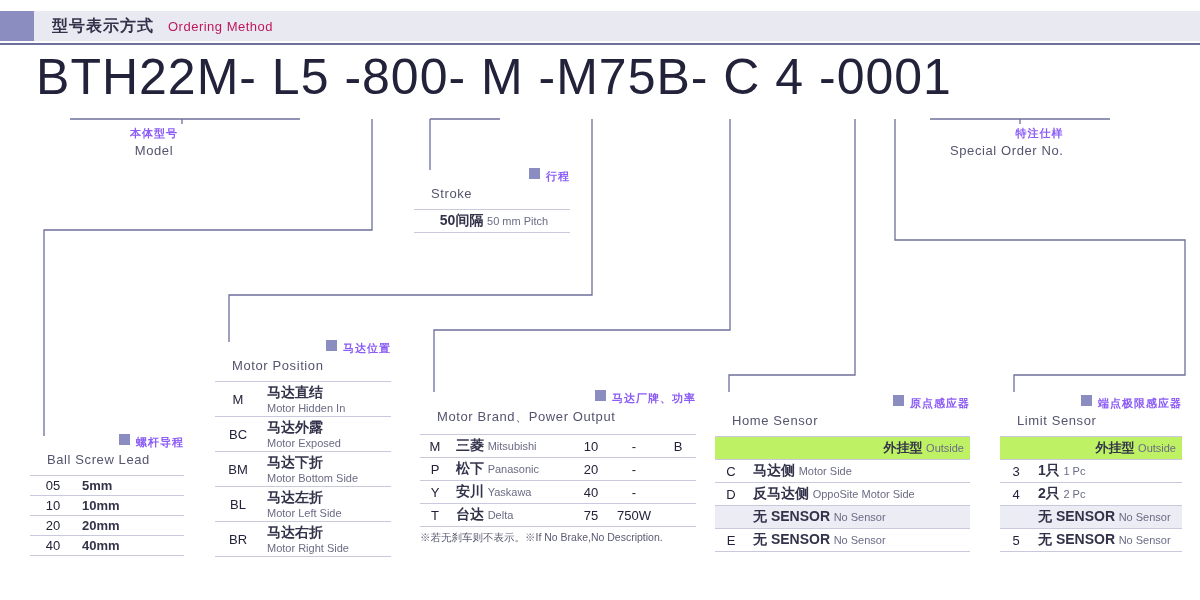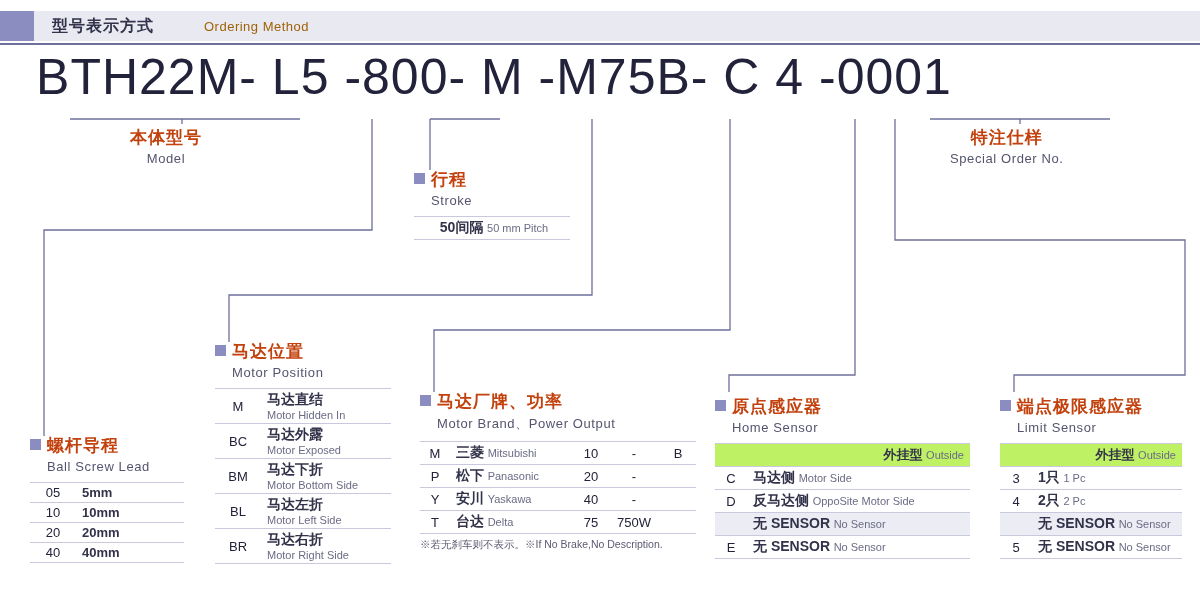--- a/index.html
+++ b/index.html
@@ -23,35 +23,35 @@
   }
   .header-bar2{
     position:absolute;left:34px;top:0;width:1166px;height:30px;background:#e9e9f2;
   }
   .header-cn{
     position:absolute;left:52px;top:5px;
     font-size:16px;font-weight:bold;color:#32324a;letter-spacing:1px;
   }
   .header-en{
     position:absolute;left:168px;top:8px;
-    font-size:13px;color:#a16207;letter-spacing:0.5px;margin-left:36px;
+    font-size:13px;color:#be185d;letter-spacing:0.5px;
   }
   
   .partnum{
     position:absolute;left:0;top:48px;width:988px;
     text-align:center;
     font-size:50px;letter-spacing:1px;color:#22223a;
     font-family:"Liberation Sans", sans-serif;
     font-weight:400;
   }
   
   svg.lines{position:absolute;left:0;top:0;width:1200px;height:600px;pointer-events:none;}
   
   .label{position:absolute;}
-  .label .cn{font-size:17px;font-weight:bold;color:#c2410c;letter-spacing:1px;}
+  .label .cn{font-size:11px;font-weight:bold;color:#8b5cf6;letter-spacing:1px;text-align:right;}
   .label .en{font-size:13px;color:#54546f;letter-spacing:0.6px;margin-top:2px;}
   .label.center{text-align:center;}
   .sq{display:inline-block;width:11px;height:11px;background:#8b8cc0;margin-right:6px;vertical-align:1px;}
   
   table.t{border-collapse:collapse;}
   table.t td{
     padding:2px 6px;
     font-size:13px;
     vertical-align:middle;
     border-bottom:1px solid #c9c9dd;

